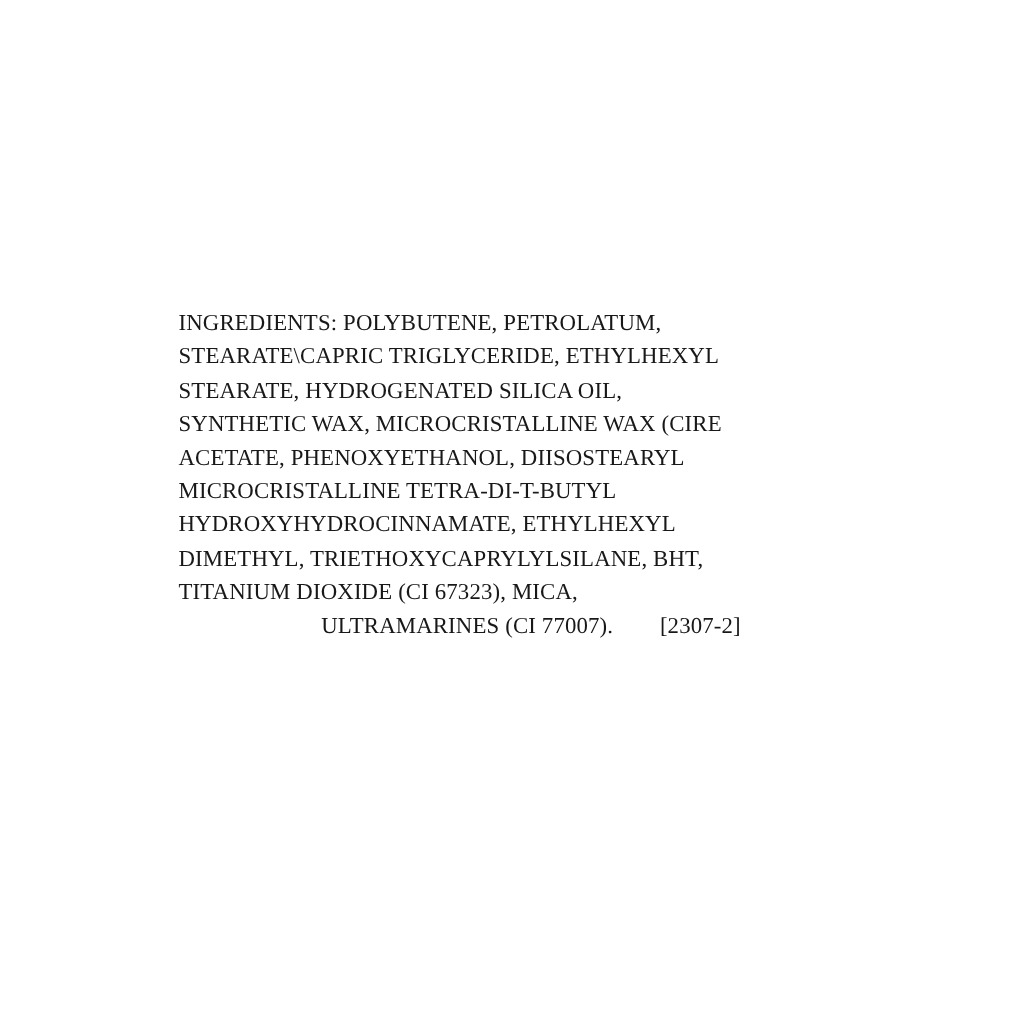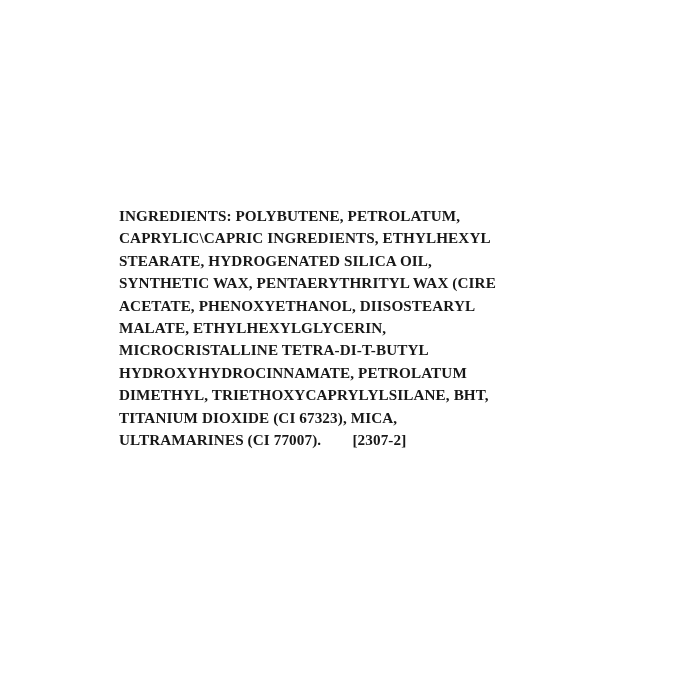--- a/index.html
+++ b/index.html
@@ -25,36 +25,35 @@
     left: 119px;
     top: 205px;
     width: 470px;
     font-size: 15.2px;
     line-height: 22.4px;
     letter-spacing: 0.1px;
     color: #181818;
   }
   .ingredients-block .line {
     white-space: pre;
-    font-weight: bold;
   }
   .ingredients-block .code {
     white-space: pre;
+    text-align: center;
   }
 </style>
 </head>
 <body>
 
 <div class="page">
   <div class="ingredients-block">
     <div class="line">INGREDIENTS: POLYBUTENE, PETROLATUM,</div>
-    <div class="line">CAPRYLIC\CAPRIC INGREDIENTS, ETHYLHEXYL</div>
+    <div class="line">STEARATE\CAPRIC TRIGLYCERIDE, ETHYLHEXYL</div>
     <div class="line">STEARATE, HYDROGENATED SILICA OIL,</div>
-    <div class="line">SYNTHETIC WAX, PENTAERYTHRITYL WAX (CIRE</div>
+    <div class="line">SYNTHETIC WAX, MICROCRISTALLINE WAX (CIRE</div>
     <div class="line">ACETATE, PHENOXYETHANOL, DIISOSTEARYL</div>
-    <div class="line">MALATE, ETHYLHEXYLGLYCERIN,</div>
     <div class="line">MICROCRISTALLINE TETRA-DI-T-BUTYL</div>
-    <div class="line">HYDROXYHYDROCINNAMATE, PETROLATUM</div>
+    <div class="line">HYDROXYHYDROCINNAMATE, ETHYLHEXYL</div>
     <div class="line">DIMETHYL, TRIETHOXYCAPRYLYLSILANE, BHT,</div>
     <div class="line">TITANIUM DIOXIDE (CI 67323), MICA,</div>
     <div class="line code">ULTRAMARINES (CI 77007).        [2307-2]</div>
   </div>
 </div>
 
 </body></html>

